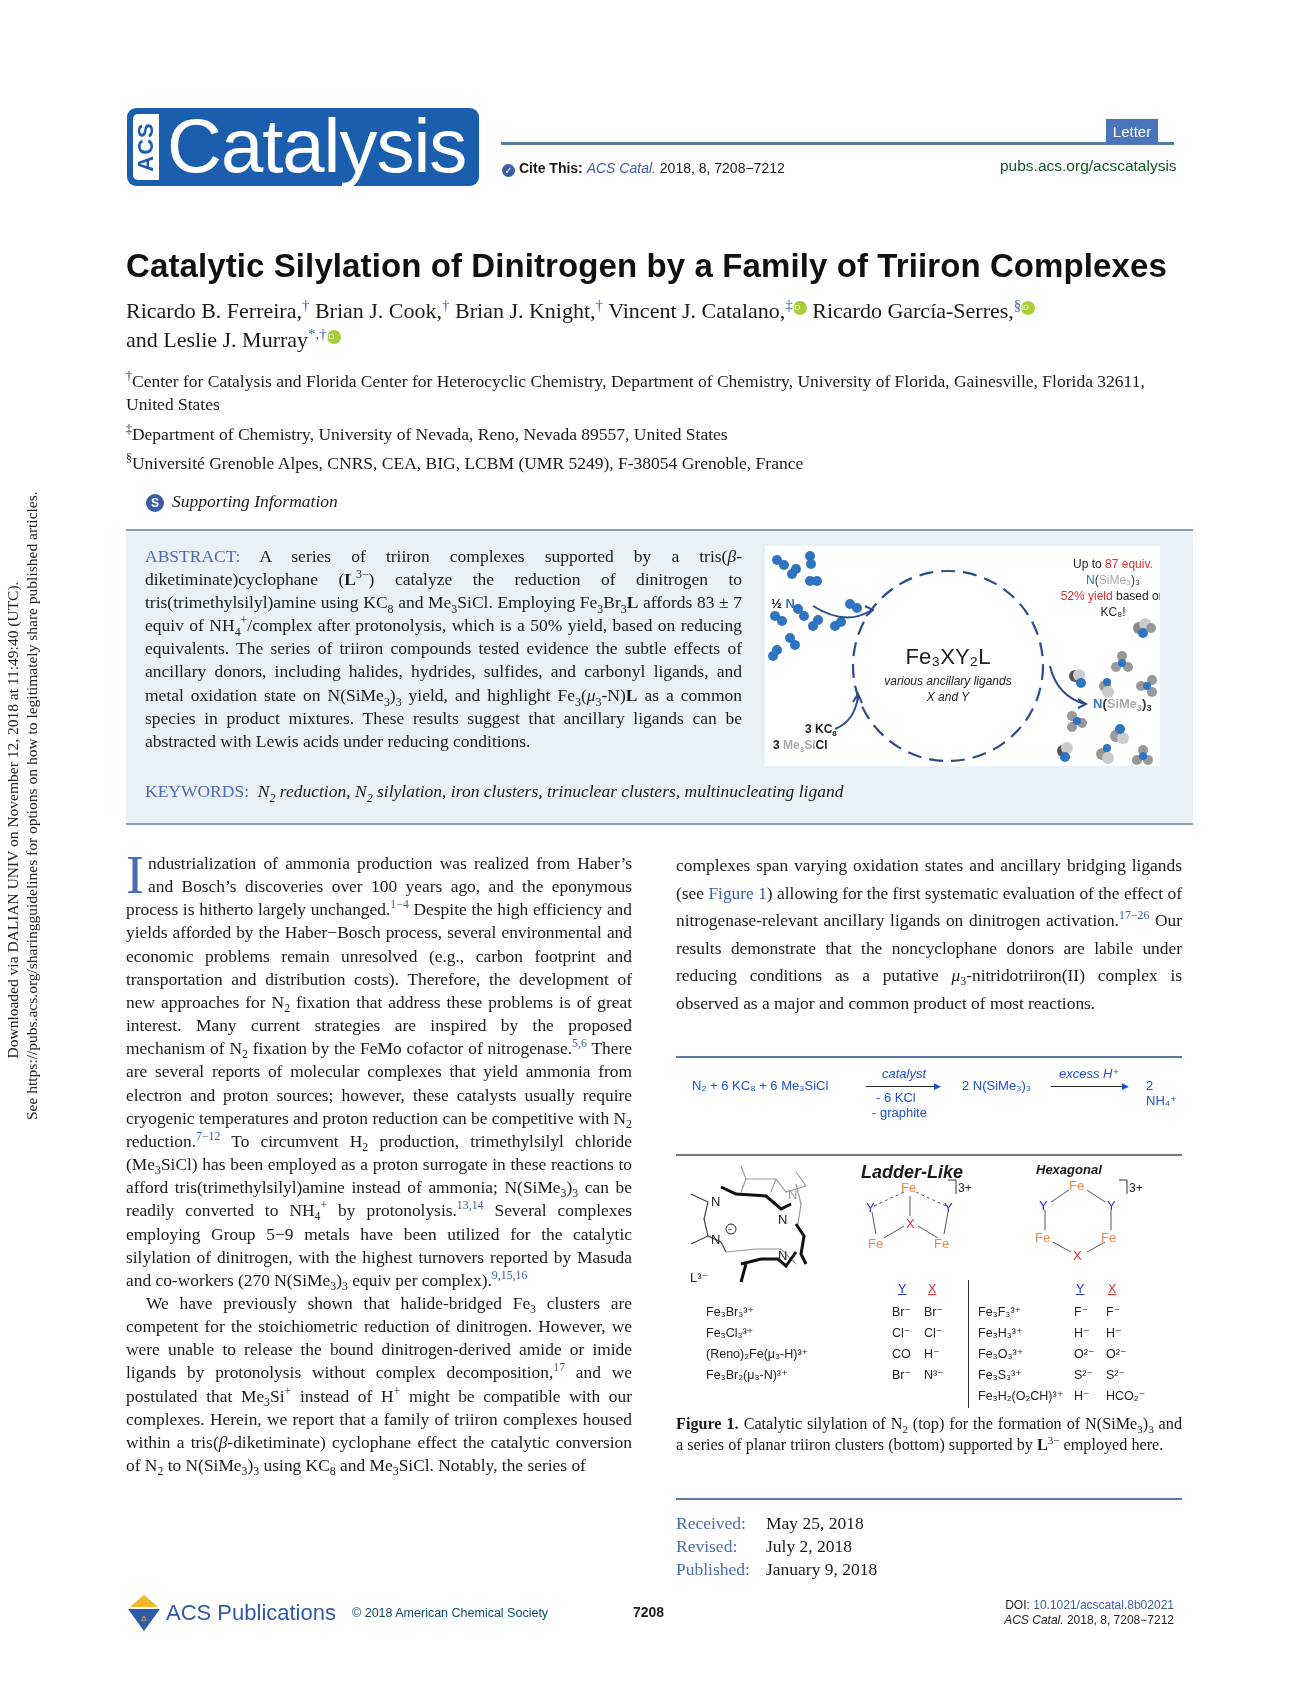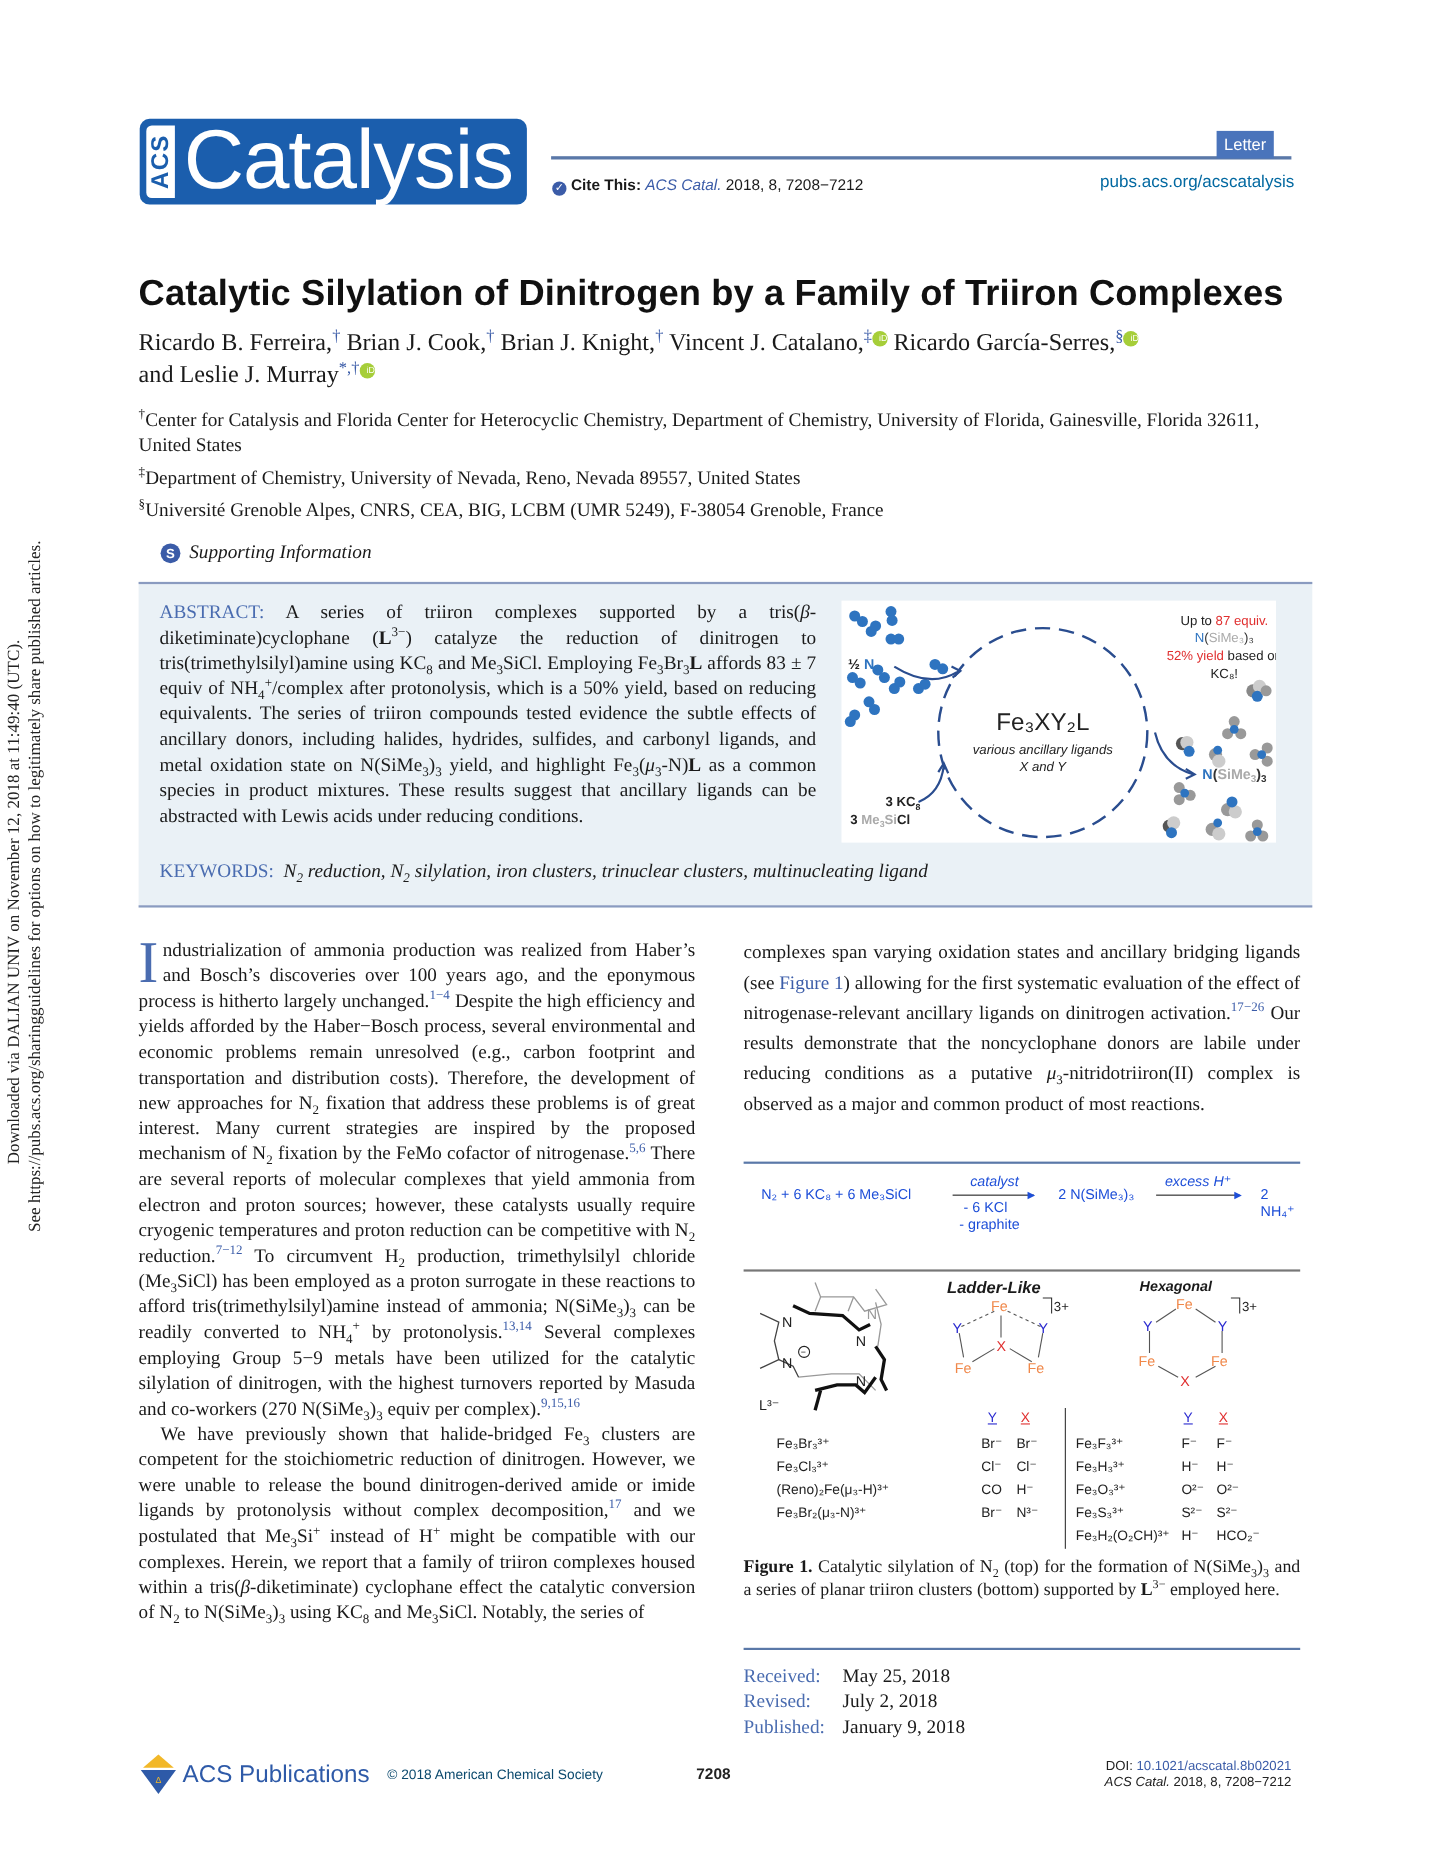--- a/index.html
+++ b/index.html
@@ -22,27 +22,27 @@
                    color:#1b5ead; font-weight:bold; font-size:22px; letter-spacing:1px; }
   .logo-text { position:absolute; left:40px; top:-6px; color:#fff; font-size:76px; font-weight:normal; letter-spacing:-1px; }
   .header-rule { left:501px; top:142px; width:673px; height:3px; background:#5a78a8; }
   .letter-badge { left:1106px; top:119px; width:52px; height:25px; background:#4a74bb; color:#fff; font-size:15px;
                   display:flex; align-items:center; justify-content:center; }
   .cite { left:502px; top:160px; font-size:14px; color:#1a1a1a; }
   .cite b { font-weight:bold; }
   .cite i { color:#3b5ca8; }
   .cite-check { display:inline-block; width:13px; height:13px; border-radius:50%; background:#3b5ca8; color:#fff;
                 font-size:10px; line-height:13px; text-align:center; margin-right:4px; vertical-align:-1px; }
-  .pubs-url { left:1000px; top:157px; font-size:15.5px; color:#0369a1; }
+  .pubs-url { left:1000px; top:157px; font-size:15.5px; color:#14532d; }
 
   
   .title { left:126px; top:247px; font-size:33px; font-weight:bold; color:#111; letter-spacing:0.1px; }
   .authors { left:126px; top:296px; width:1060px; font-size:22px; line-height:29px; }
   .orcid { display:inline-block; width:14px; height:14px; border-radius:50%; background:#a6ce39; color:#fff;
-           font-size:8px; line-height:14px; text-align:right; vertical-align:super; font-family:"Liberation Sans",sans-serif; }
+           font-size:8px; line-height:14px; text-align:left; vertical-align:super; font-family:"Liberation Sans",sans-serif; }
   .affil { left:126px; width:1060px; font-size:17.5px; line-height:23px; }
   .si { left:146px; top:491px; font-size:17.5px; font-style:italic; }
   .si-icon { display:inline-block; width:18px; height:18px; border-radius:50%; background:#3b5ca8; color:#fff;
              font-style:normal; font-size:12px; font-weight:bold; line-height:18px; text-align:center;
              margin-right:8px; font-family:"Liberation Sans",sans-serif; }
 
   
   .abstract-box { left:126px; top:529px; width:1067px; height:292px; background:#eaf1f6;
                   border-top:2px solid #8a9bc0; border-bottom:2px solid #8a9bc0; }
   .abstract-text { left:145px; top:545px; width:597px; font-size:17.5px; line-height:23.1px; text-align:justify; }
@@ -297,21 +297,21 @@
       <text x="25" y="42" font-size="13" fill="#222">N</text>
       <text x="25" y="80" font-size="13" fill="#222">N</text>
       <circle cx="45" cy="65" r="5" fill="none" stroke="#222"></circle>
         <text x="42" y="68" font-size="8">−</text>
       <text x="92" y="60" font-size="13" fill="#222">N</text>
       <text x="92" y="96" font-size="13" fill="#222">N</text>
       <text x="102" y="35" font-size="13" fill="#999">N</text>
       <text x="4" y="118" font-size="13" fill="#222">L³⁻</text>
     </svg>
 
-    <div class="abs" style="left:185px; top:6px; font-size:15px; font-weight:bold; font-style:italic;">Ladder-Like</div>
+    <div class="abs" style="left:185px; top:6px; font-size:18px; font-weight:bold; font-style:italic;">Ladder-Like</div>
     <svg class="abs" style="left:180px; top:22px;" width="120" height="80" viewBox="0 0 120 80">
       <line x1="18" y1="28" x2="48" y2="14" stroke="#555" stroke-dasharray="3 3"></line>
       <line x1="60" y1="14" x2="90" y2="28" stroke="#555" stroke-dasharray="3 3"></line>
       <line x1="54" y1="18" x2="54" y2="38" stroke="#555"></line>
       <line x1="16" y1="34" x2="20" y2="56" stroke="#555"></line>
       <line x1="92" y1="34" x2="88" y2="56" stroke="#555"></line>
       <line x1="28" y1="60" x2="48" y2="48" stroke="#555"></line>
       <line x1="62" y1="48" x2="82" y2="60" stroke="#555"></line>
       <text x="45" y="14" font-size="13" fill="#f0884a">Fe</text>
       <text x="10" y="34" font-size="13" fill="#2a2ad0">Y</text>

